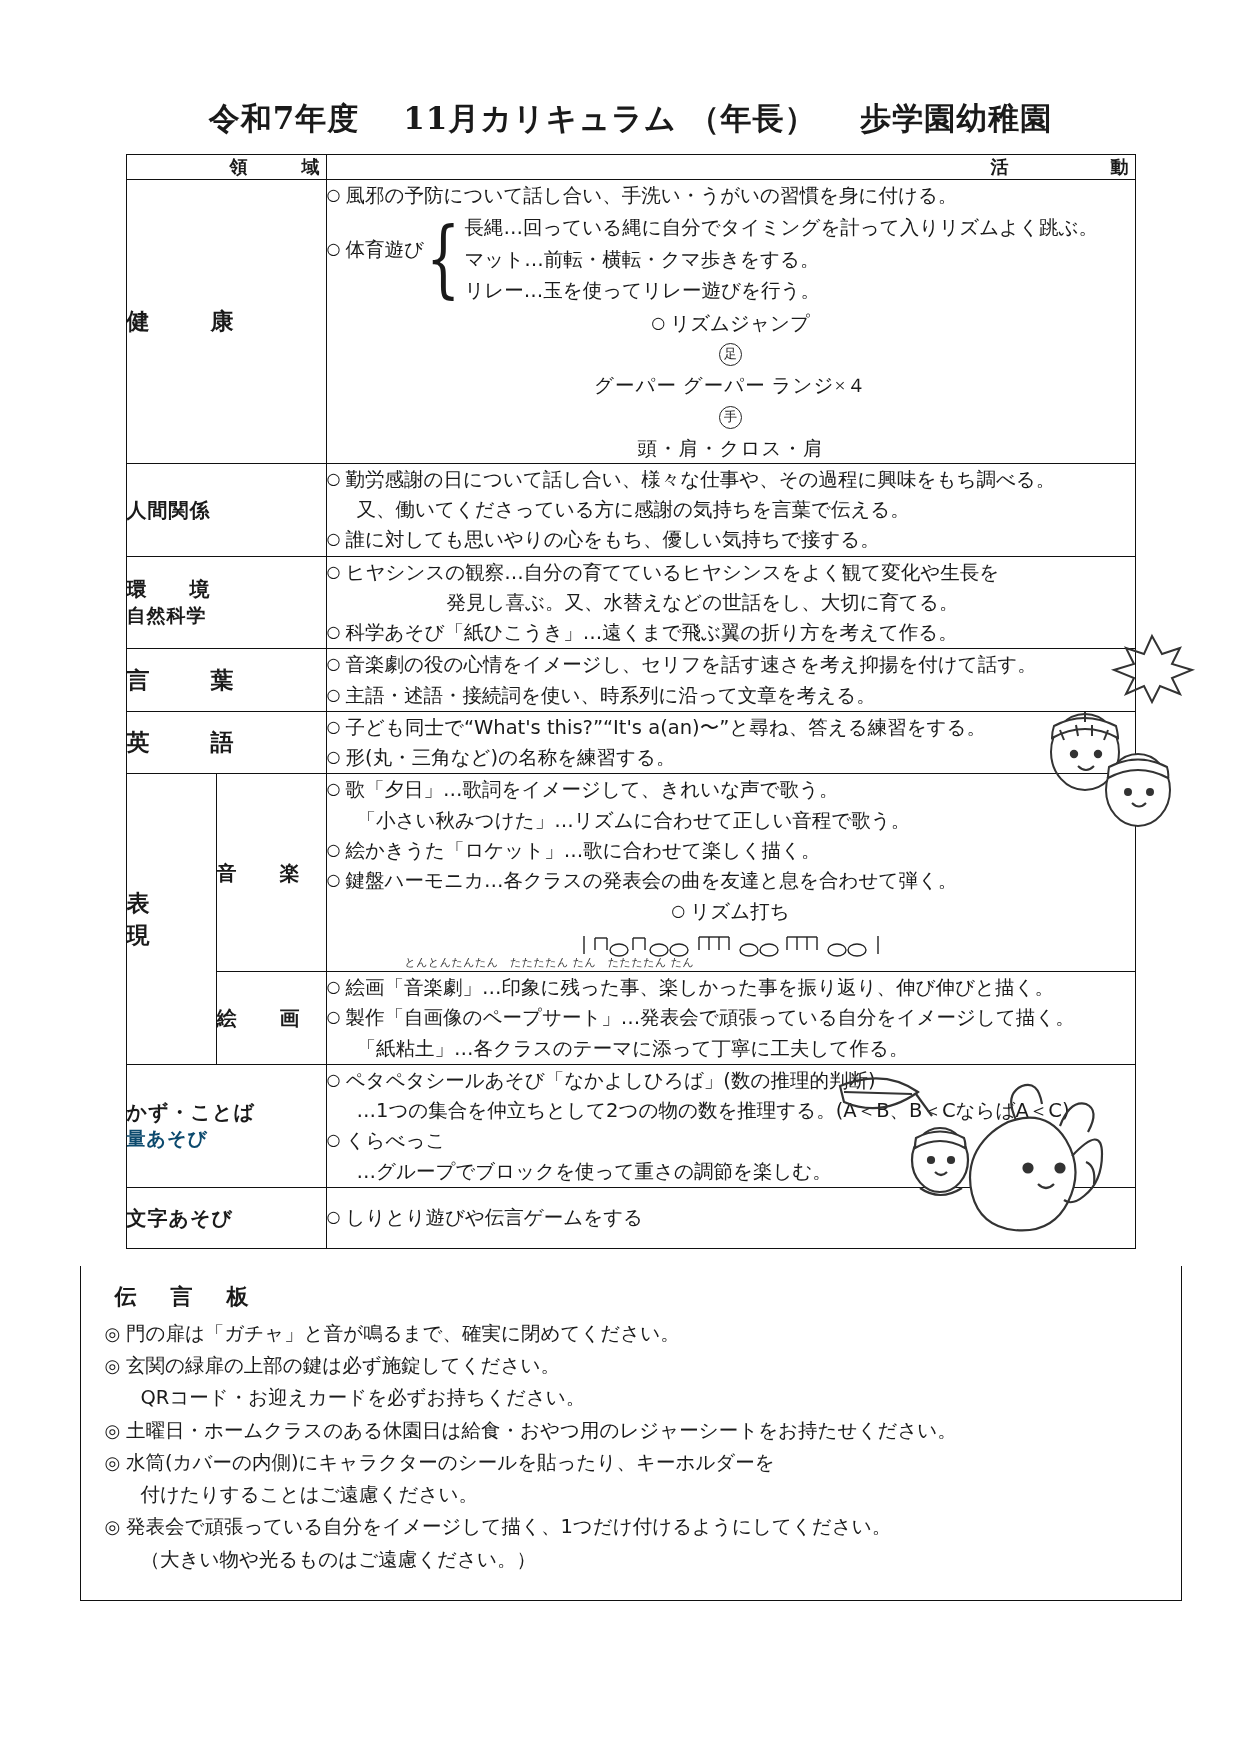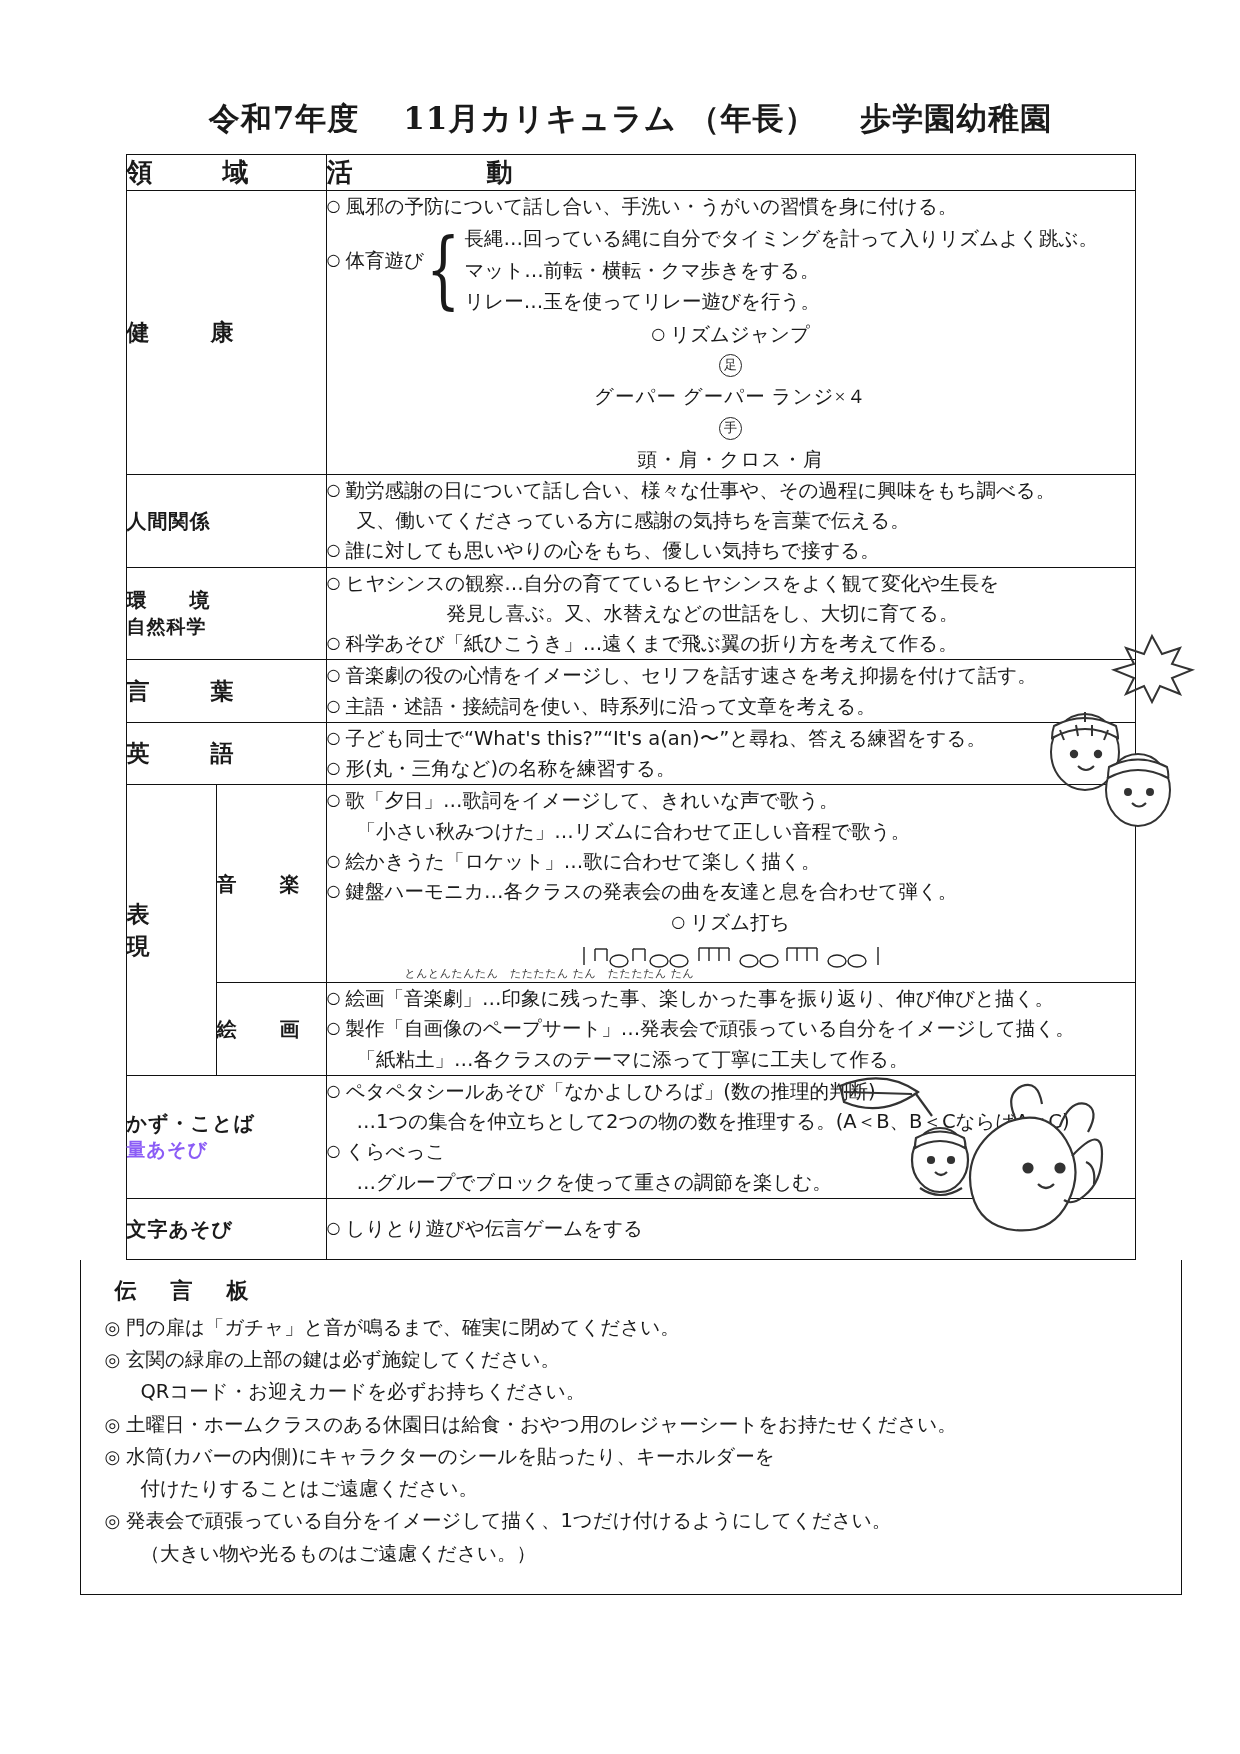--- a/index.html
+++ b/index.html
@@ -36,22 +36,22 @@
     width: 1010px;
     margin: 0 auto;
     table-layout: fixed;
   }
   table.curriculum td, table.curriculum th {
     border: 1.6px solid #111;
     vertical-align: middle;
     padding: 0;
   }
   .hdr-cell {
-    text-align: left;
-    font-size: 26px;
+    text-align: right;
+    font-size: 18px;
     font-weight: bold;
     padding: 7px 0 9px 0;
     letter-spacing: 6px;
     font-family: Liberation Sans, sans-serif;
   }
   .area-cell {
     font-size: 23px;
     font-weight: bold;
     letter-spacing: 5px;
     font-family: Liberation Sans, sans-serif;
@@ -61,21 +61,21 @@
   .area-cell.small {
     font-size: 20px;
     letter-spacing: 1px;
   }
   .area-cell .sub-line {
     display: block;
     font-size: 19px;
     letter-spacing: 1px;
   }
   .area-cell .gray {
-    color: #8b5cf6;
+    color: #0c4a6e;
   }
   .act-cell {
     padding: 9px 10px 11px 12px;
     font-size: 19.5px;
     line-height: 1.5;
     position: relative;
   }
   .act-line {
     display: block;
     white-space: pre-wrap;
@@ -148,21 +148,21 @@
   .handwrite {
     font-family: Liberation Serif, serif;
     letter-spacing: 1px;
   }
 
   
   .board {
     border: 1.6px solid #111;
     border-top: none;
     width: 1102px;
-    margin: 0 auto;
+    margin: 17px auto;
     padding: 14px 18px 22px 24px;
     box-sizing: border-box;
     position: relative;
   }
   .board-title {
     font-size: 22px;
     font-weight: bold;
     letter-spacing: 6px;
     margin: 2px 0 8px 10px;
     font-family: "DejaVu Serif", "Liberation Serif", serif;

